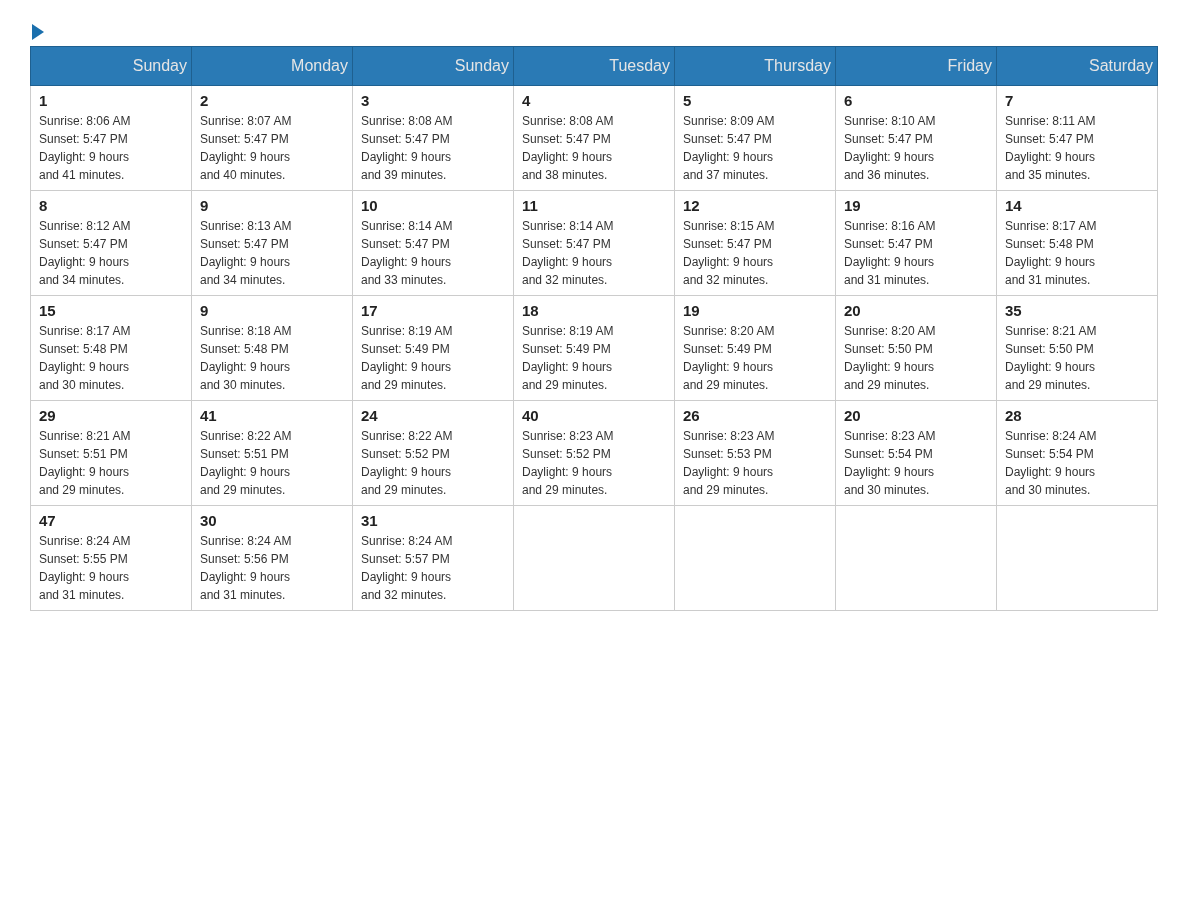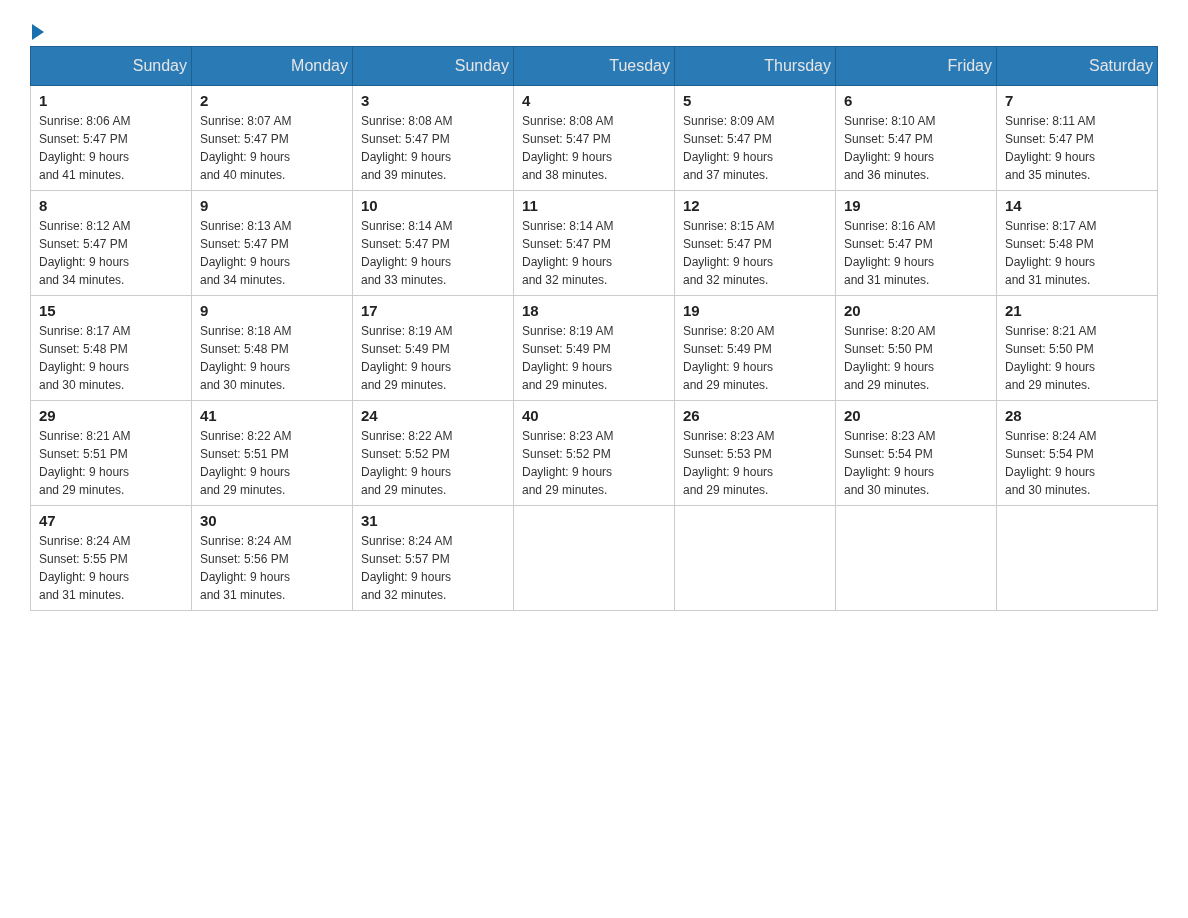--- a/index.html
+++ b/index.html
@@ -313,21 +313,21 @@
         <td>
         <span class="day-num">20</span>
         <div class="day-info">
           Sunrise: 8:20 AM<br>
           Sunset: 5:50 PM<br>
           Daylight: 9 hours<br>
           and 29 minutes.
         </div>
       </td>
         <td>
-        <span class="day-num">21</span>
+        <span class="day-num">35</span>
         <div class="day-info">
           Sunrise: 8:21 AM<br>
           Sunset: 5:50 PM<br>
           Daylight: 9 hours<br>
           and 29 minutes.
         </div>
       </td>
       </tr>
       <tr>
         <td>

